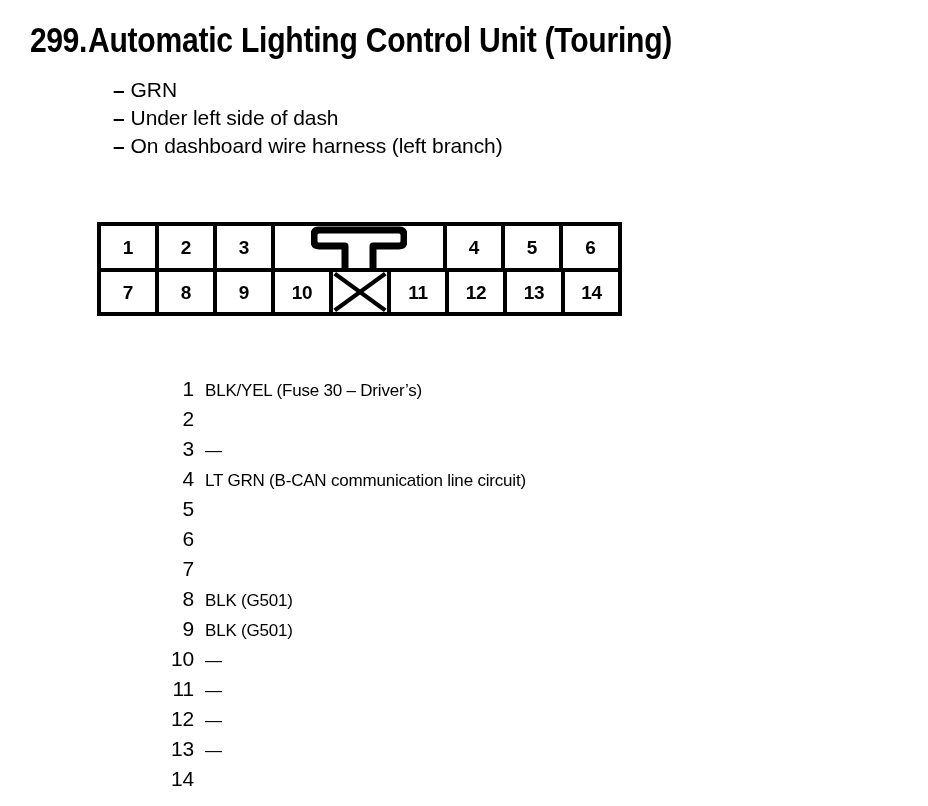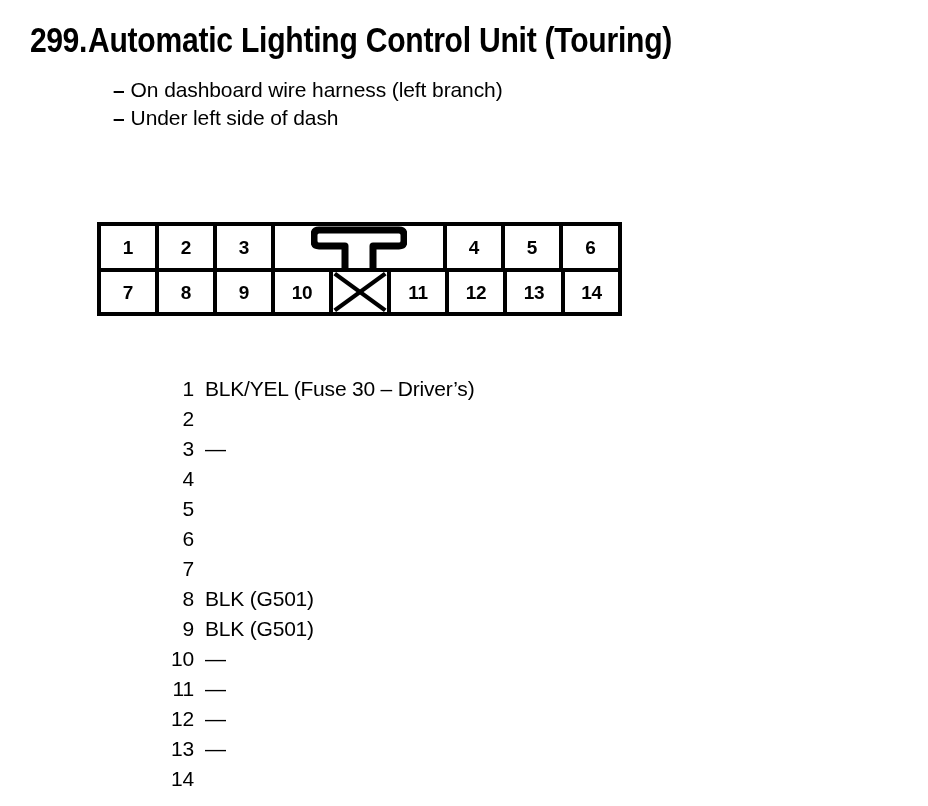--- a/index.html
+++ b/index.html
@@ -121,39 +121,42 @@
     white-space: nowrap;
   }
   .pin-num {
     width: 34px;
     text-align: right;
     font-size: 21px;
     letter-spacing: -0.2px;
   }
   .pin-desc {
     margin-left: 11px;
-    font-size: 21px;
+    font-size: 17px;
     letter-spacing: -0.2px;
     text-align: right;
   }
 </style>
 </head>
 <body>
 
 <div class="title-row">
   <span class="title-num">299.</span>
   <span class="title-text">Automatic Lighting Control Unit (Touring)</span>
 </div>
 
 <div class="notes">
   <div class="note-line">
-    <span class="note-dash">–</span><span>On dashboard wire harness (left branch)</span>
+    <span class="note-dash">–</span><span>GRN</span>
   </div>
   <div class="note-line">
     <span class="note-dash">–</span><span>Under left side of dash</span>
+  </div>
+  <div class="note-line">
+    <span class="note-dash">–</span><span>On dashboard wire harness (left branch)</span>
   </div>
 </div>
 
 <div class="connector">
 
   <div class="conn-cell top" style="left:0px;   width:62px;">1</div>
   <div class="conn-cell top" style="left:58px;  width:62px;">2</div>
   <div class="conn-cell top" style="left:116px; width:62px;">3</div>
 
   <div class="shell-seg" style="left:174px; top:0px; width:176px; height:50px; border-left:none; border-right:none;"></div>
@@ -195,20 +198,21 @@
   </div>
   <div class="pin-row">
     <span class="pin-num">2</span>
   </div>
   <div class="pin-row">
     <span class="pin-num">3</span>
     <span class="pin-desc">—</span>
   </div>
   <div class="pin-row">
     <span class="pin-num">4</span>
+    <span class="pin-desc">LT GRN (B-CAN communication line circuit)</span>
   </div>
   <div class="pin-row">
     <span class="pin-num">5</span>
   </div>
   <div class="pin-row">
     <span class="pin-num">6</span>
   </div>
   <div class="pin-row">
     <span class="pin-num">7</span>
   </div>

